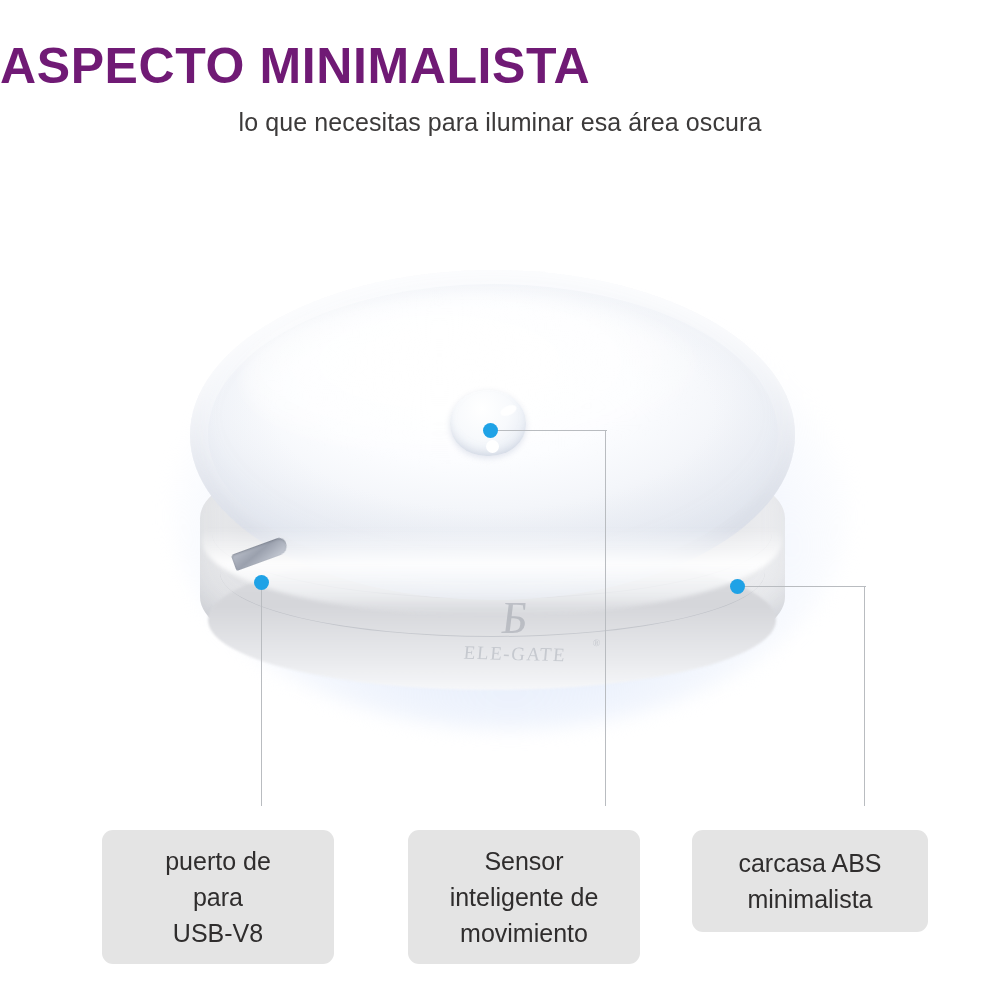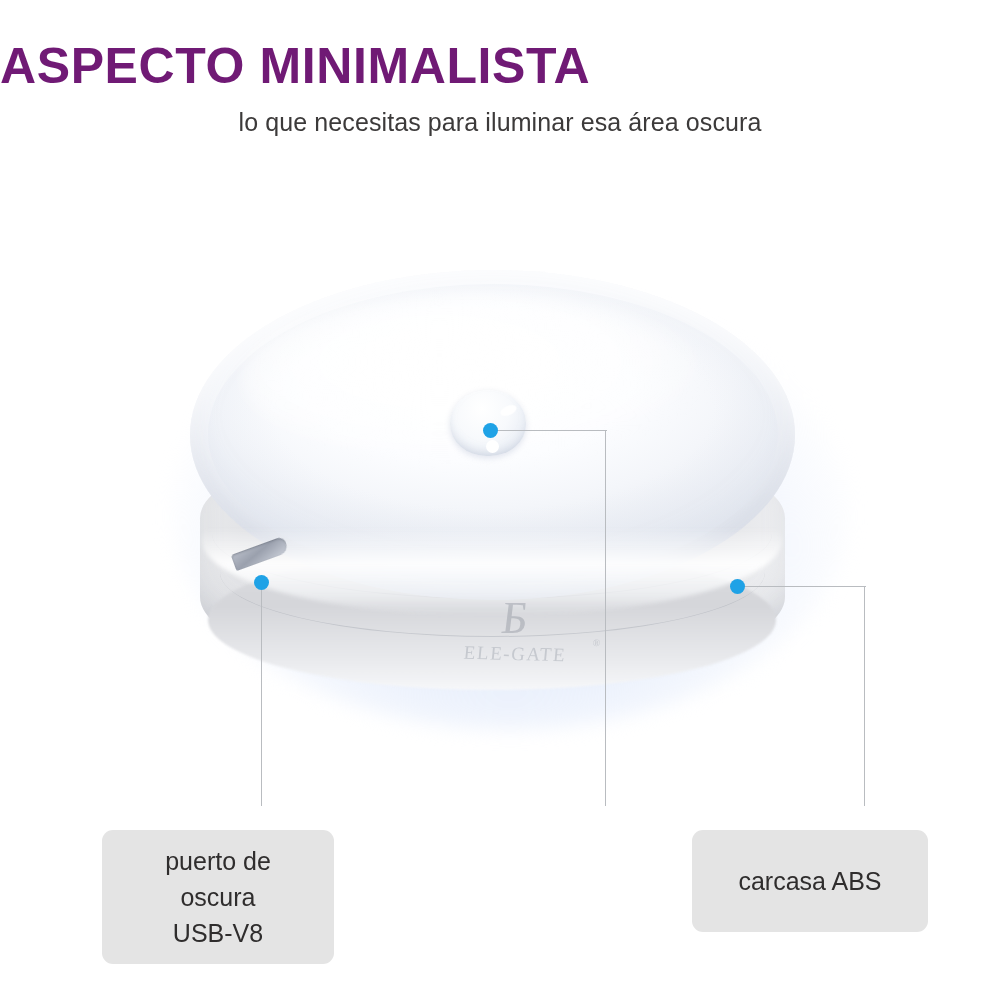--- a/index.html
+++ b/index.html
@@ -227,31 +227,39 @@
       <span>ELE-GATE</span>
       <span class="brand-reg">®</span>
     </div>
   </div>
 
   <div class="dot" style="left:254px;top:575px;"></div>
   <div class="lead lead-v" style="left:261px;top:590px;height:216px;"></div>
   <div class="callout" style="left:102px;top:806px;width:232px;height:134px;">
     <div>
       <span>puerto de</span>
-      <span>oscura</span>
+      <span>para</span>
       <span>USB-V8</span>
     </div>
   </div>
 
   <div class="dot" style="left:483px;top:423px;"></div>
   <div class="lead lead-h" style="left:497px;top:430px;width:110px;"></div>
   <div class="lead lead-v" style="left:605px;top:430px;height:376px;"></div>
+  <div class="callout" style="left:408px;top:806px;width:232px;height:134px;">
+    <div>
+      <span>Sensor</span>
+      <span>inteligente de</span>
+      <span>movimiento</span>
+    </div>
+  </div>
 
   <div class="dot" style="left:730px;top:579px;"></div>
   <div class="lead lead-h" style="left:744px;top:586px;width:122px;"></div>
   <div class="lead lead-v" style="left:864px;top:586px;height:220px;"></div>
   <div class="callout" style="left:692px;top:806px;width:236px;height:102px;">
     <div>
       <span>carcasa ABS</span>
+      <span>minimalista</span>
     </div>
   </div>
 
 </div>
 
 </body></html>

